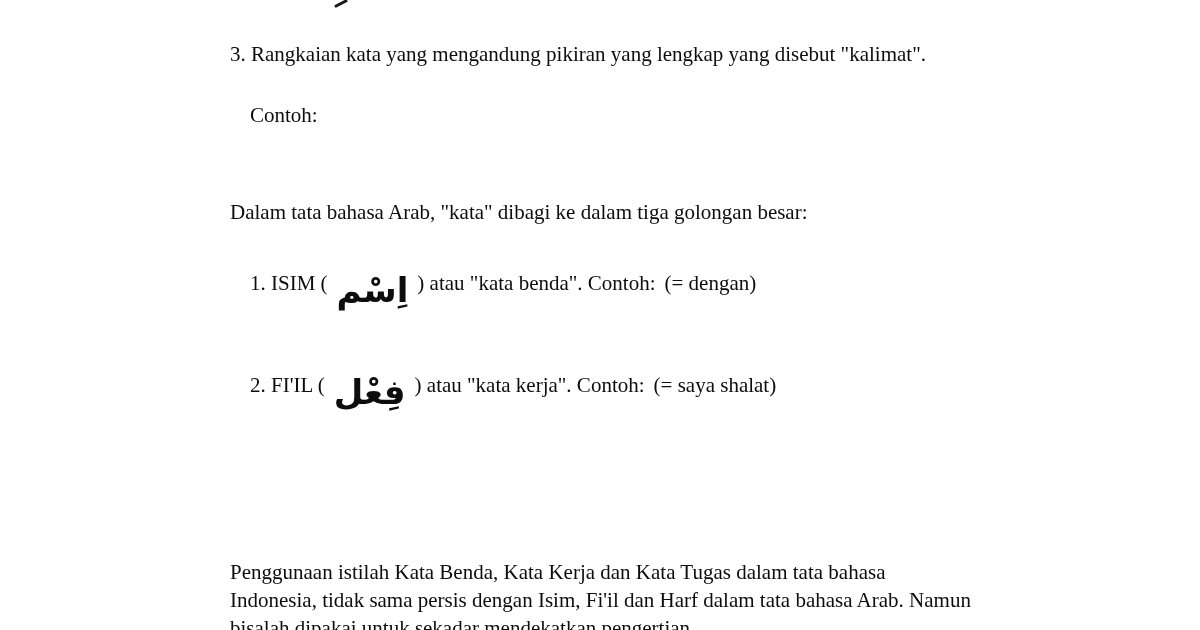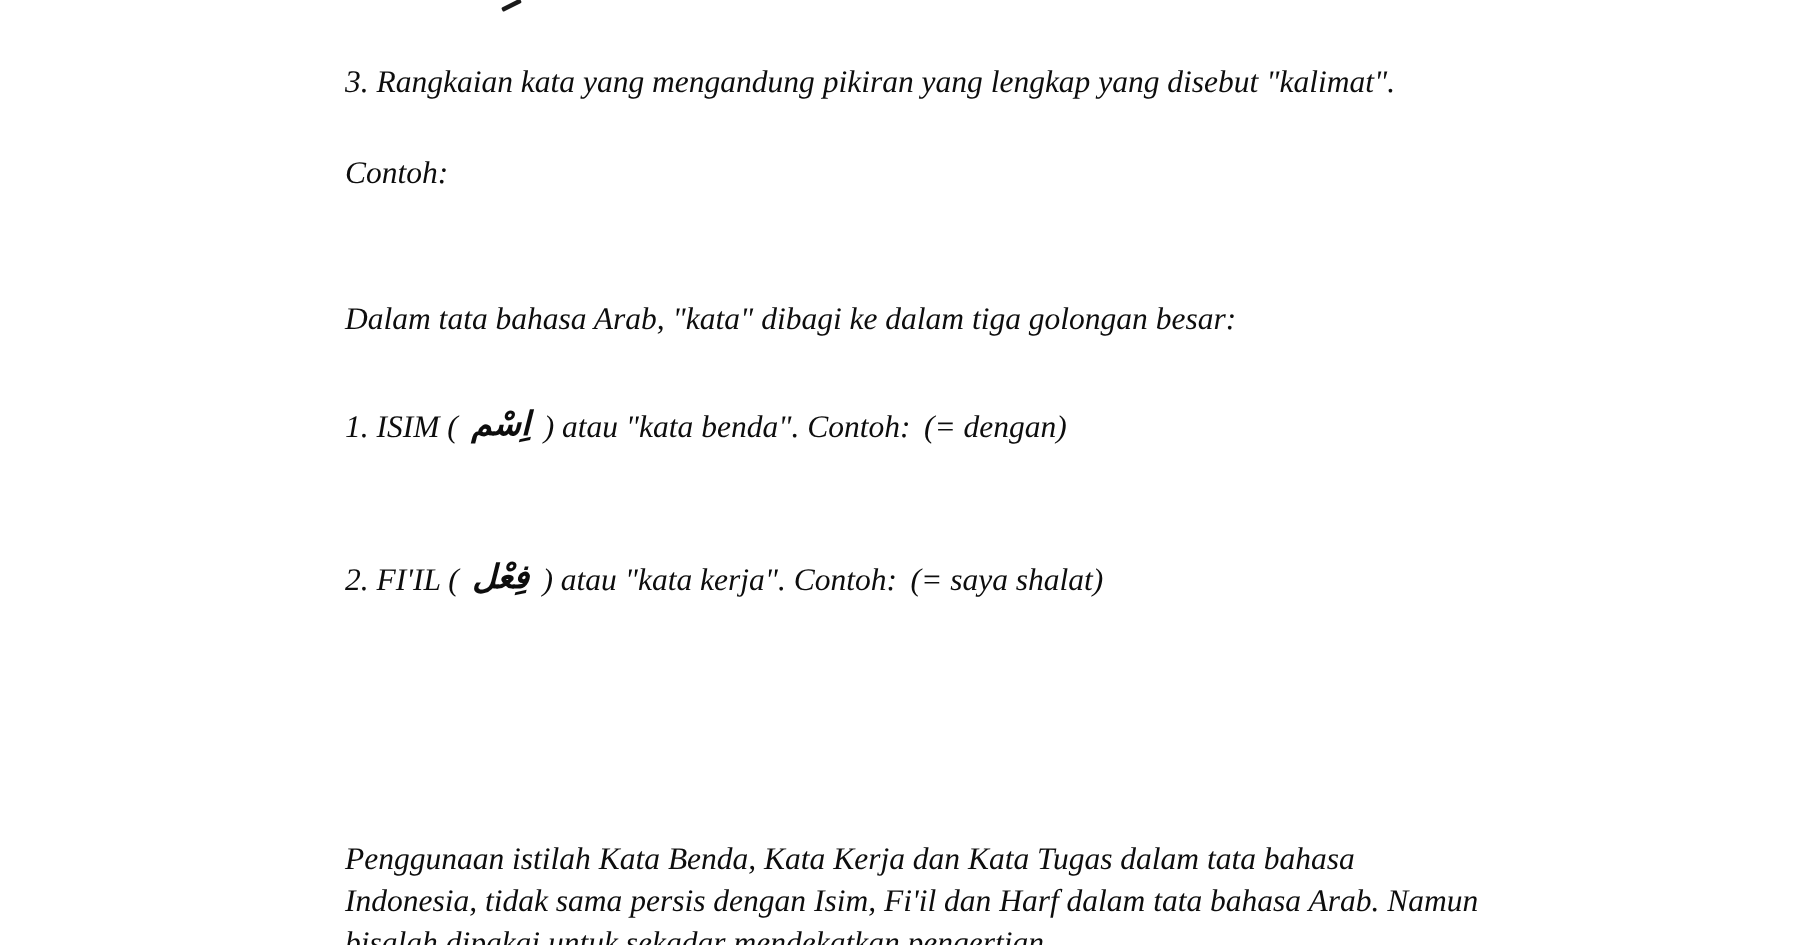--- a/index.html
+++ b/index.html
@@ -8,21 +8,20 @@
     background: #ffffff;
   }
   .page {
     position: relative;
     width: 1200px;
     height: 630px;
     background: #ffffff;
     overflow: hidden;
     color: #0d0d0d;
     font-family: "Liberation Serif", "DejaVu Serif", serif;
-    font-style: italic;
   }
   
   .stray-mark {
     position: absolute;
     left: 334px;
     top: 2px;
     width: 14px;
     height: 3px;
     background: #1a1a1a;
     transform: rotate(-27deg);
@@ -32,40 +31,41 @@
     position: absolute;
     left: 230px;
     white-space: nowrap;
   }
   .plain {
     font-size: 21px;
     line-height: 1.2;
   }
   .mixed {
     display: flex;
-    align-items: flex-end;
+    align-items: flex-start;
     gap: 9px;
+    margin-left: 20px;
   }
   .latin {
     font-size: 21px;
     line-height: 1;
     font-family: "Liberation Serif", "DejaVu Serif", serif;
   }
   .ar {
     direction: rtl;
     unicode-bidi: isolate;
     font-family: "DejaVu Sans", sans-serif;
     font-weight: bold;
     line-height: 1;
   }
   .ar-big {
     font-size: 42px;
   }
   .ar-term {
-    font-size: 22px;
+    font-size: 34px;
   }
   .closing {
     position: absolute;
     left: 230px;
     top: 558px;
     font-size: 21px;
     line-height: 28px;
     white-space: nowrap;
   }
 </style>

